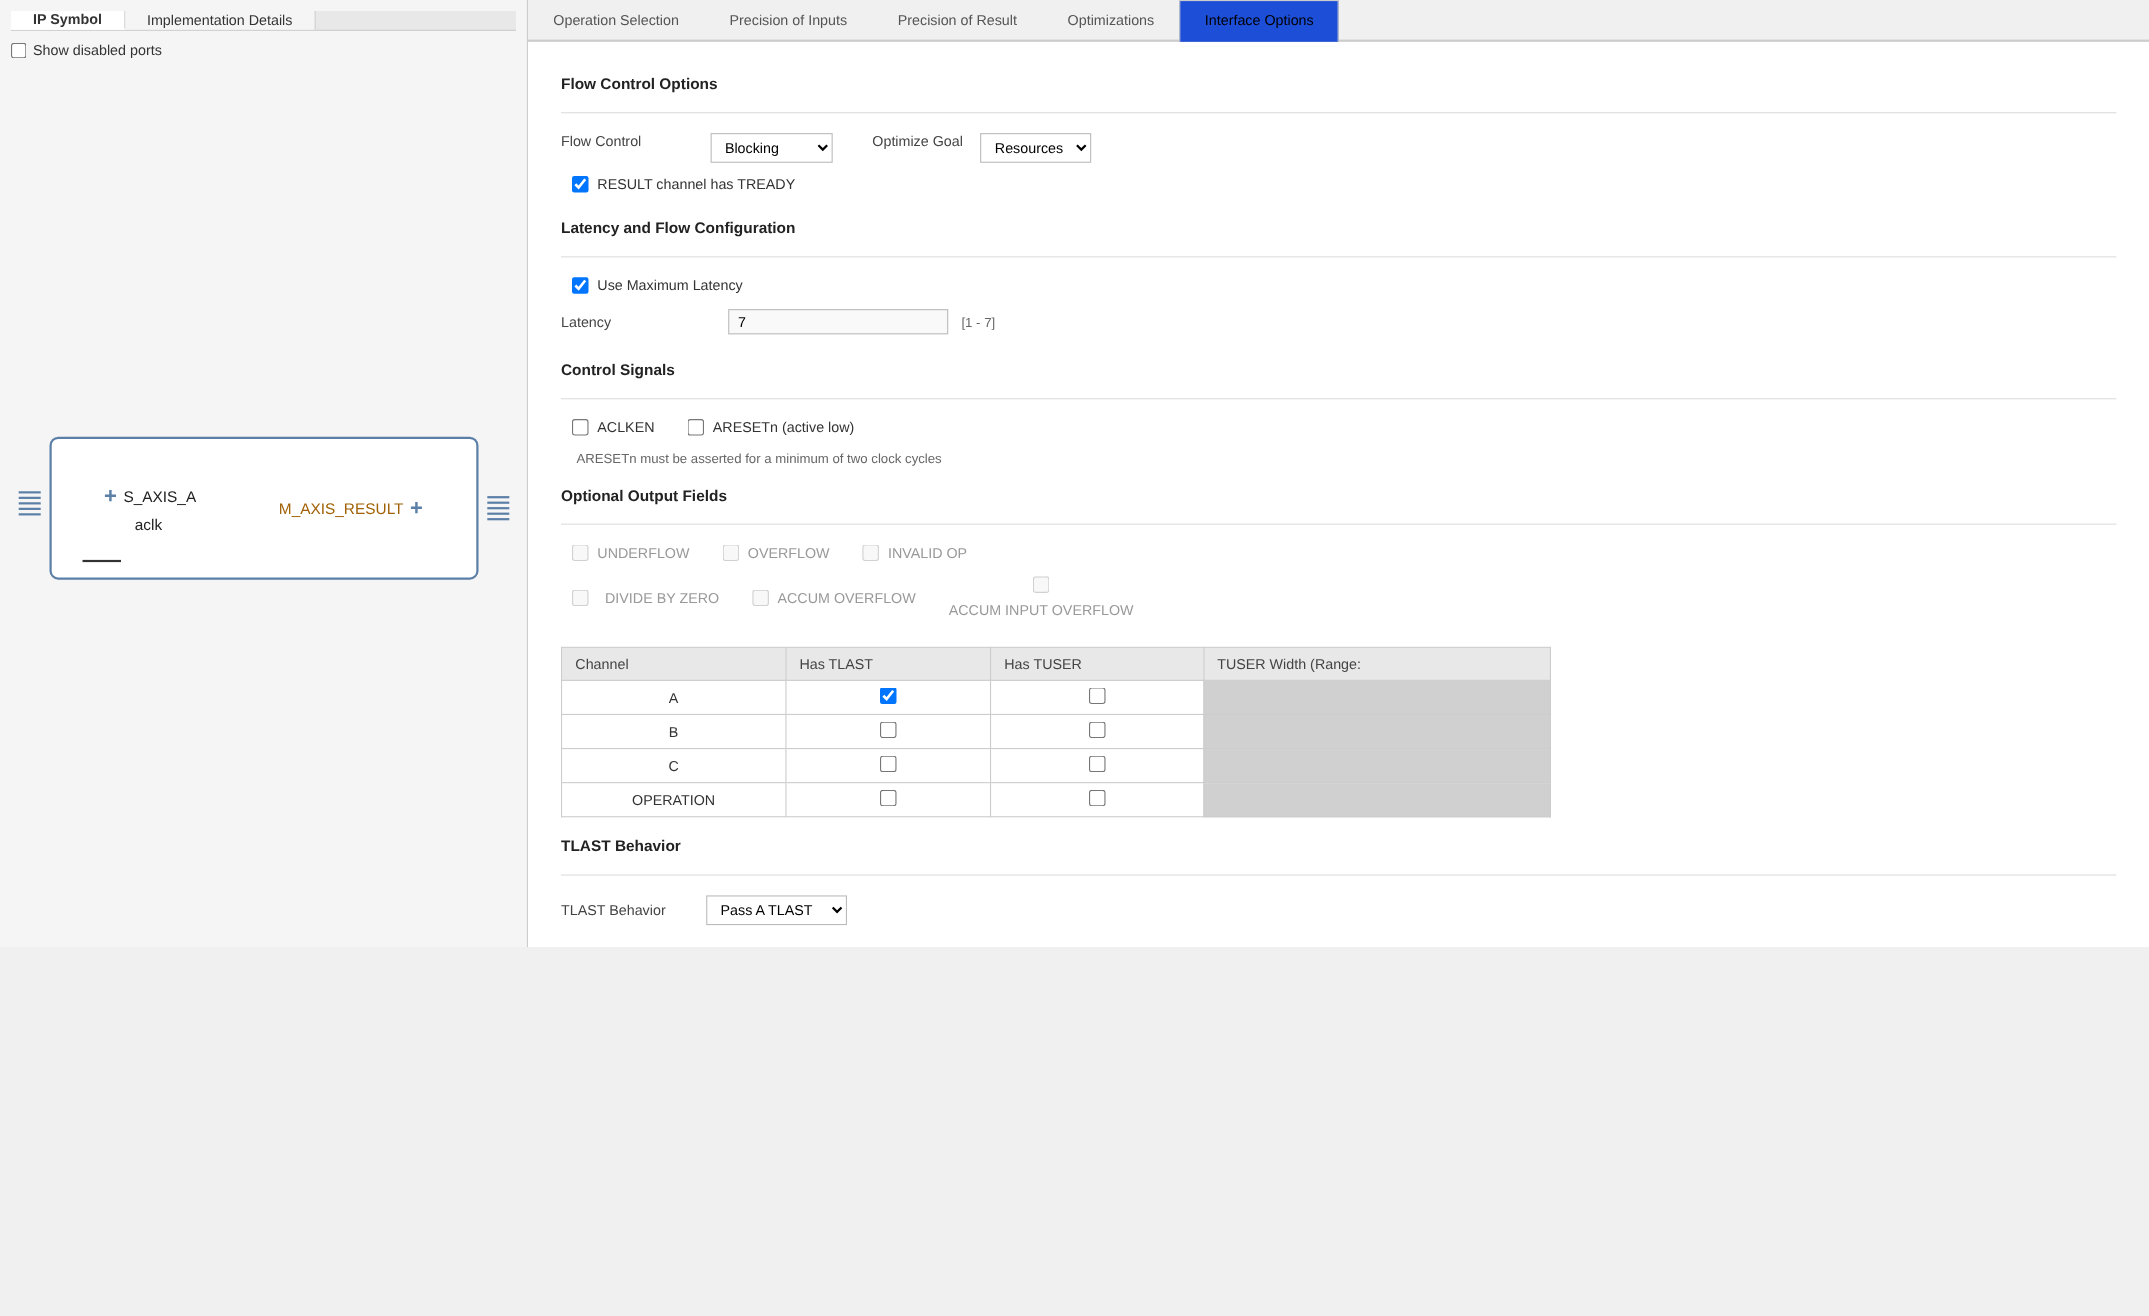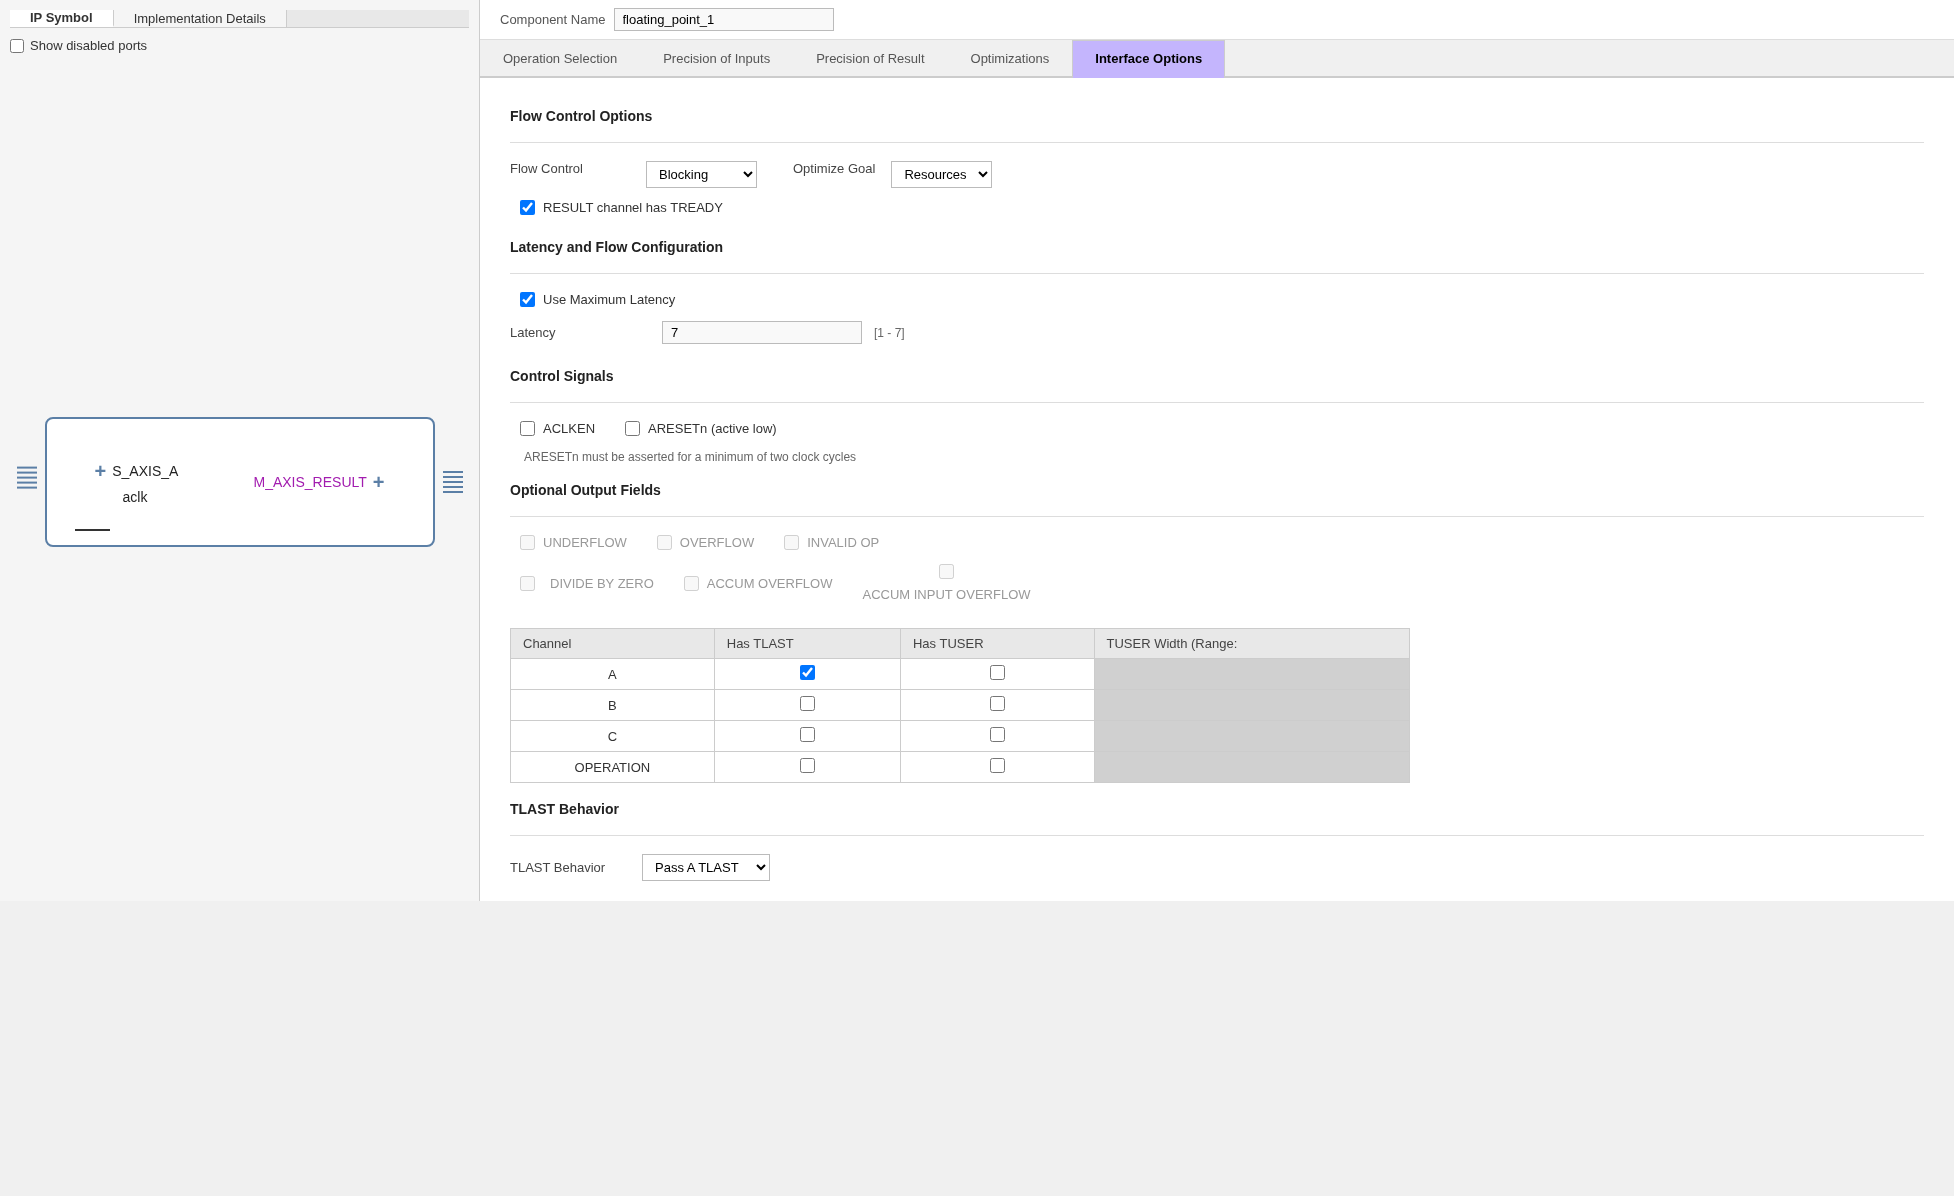--- a/index.html
+++ b/index.html
@@ -20,21 +20,21 @@
     
     .symbol-area { flex: 1; display: flex; align-items: center; justify-content: center; }
     .ip-block { border: 2px solid #5b7fa6; border-radius: 8px; background: #fff; width: 390px; height: 130px; position: relative; display: flex; align-items: center; justify-content: space-between; padding: 0 30px; }
     .horiz-lines { display: flex; flex-direction: column; gap: 3px; }
     .hline { width: 20px; height: 2px; background: #5b7fa6; }
 
     
     .right-panel { flex: 1; background: #fff; display: flex; flex-direction: column; }
     .tabs-bar { display: flex; border-bottom: 2px solid #ccc; background: #f0f0f0; }
     .tab { padding: 10px 22px; cursor: pointer; font-size: 13px; color: #555; border: 1px solid transparent; border-bottom: none; white-space: nowrap; }
-    .tab.active { background: #c4b5fd; border-color: #ccc; border-bottom-color: #fff; font-weight: bold; color: #000; margin-bottom: -2px; }
+    .tab.active { background: #1d4ed8; border-color: #ccc; border-bottom-color: #fff; font-weight: normal; color: #000; margin-bottom: -2px; }
 
     
     .content { padding: 20px 30px; overflow-y: auto; }
 
     .section-title { font-size: 14px; font-weight: bold; margin-bottom: 14px; margin-top: 10px; color: #222; }
     .section-divider { border: none; border-top: 1px solid #ddd; margin: 18px 0; }
 
     .form-row { display: flex; gap: 16px; margin-bottom: 12px; }
     .form-label { font-size: 13px; color: #444; min-width: 120px; }
 
@@ -101,45 +101,41 @@
           <div style="margin-left:28px;">
             <span style="font-size:14px; color:#222;">aclk</span>
           </div>
         </div>
 
         <div style="position:absolute; bottom:28px; left:0; right:0; height:2px; background:transparent;">
           <div style="position:absolute; left:28px; bottom:-14px; width:35px; height:2px; background:#333;"></div>
         </div>
 
         <div style="display:flex; align-items:center; gap:6px; margin-right:18px;">
-          <span style="font-size:14px; color:#a21caf;">M_AXIS_RESULT</span>
+          <span style="font-size:14px; color:#a16207;">M_AXIS_RESULT</span>
           <span style="font-size:20px; color:#5b7fa6; font-weight:bold;">+</span>
         </div>
 
         <div style="position:absolute; right:-30px; top:50%; transform:translateY(-50%); display:flex; align-items:center;">
           <div>
             <div class="horiz-lines">
               <div class="hline"></div>
               <div class="hline"></div>
               <div class="hline"></div>
               <div class="hline"></div>
               <div class="hline"></div>
             </div>
           </div>
         </div>
       </div>
     </div>
   </div>
 
   <div class="right-panel" style="flex:1; display:flex; flex-direction:column;">
 
-    <div class="component-bar">
-      <label>Component Name</label>
-      <input type="text" value="floating_point_1" style="">
-    </div>
 
     <div class="tabs-bar">
       <div class="tab">Operation Selection</div>
       <div class="tab">Precision of Inputs</div>
       <div class="tab">Precision of Result</div>
       <div class="tab">Optimizations</div>
       <div class="tab active">Interface Options</div>
     </div>
 
     <div class="content">

